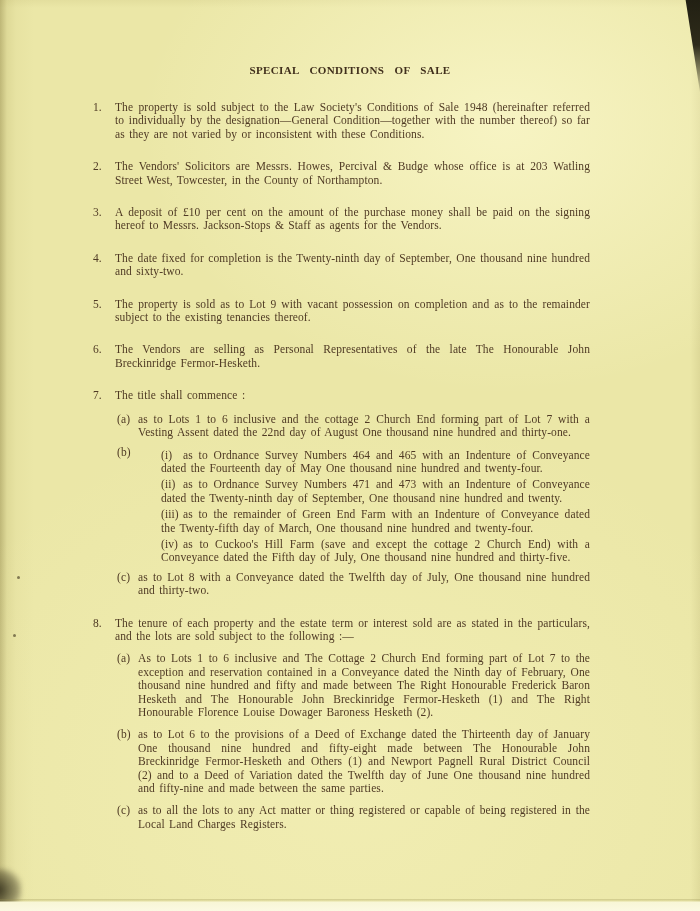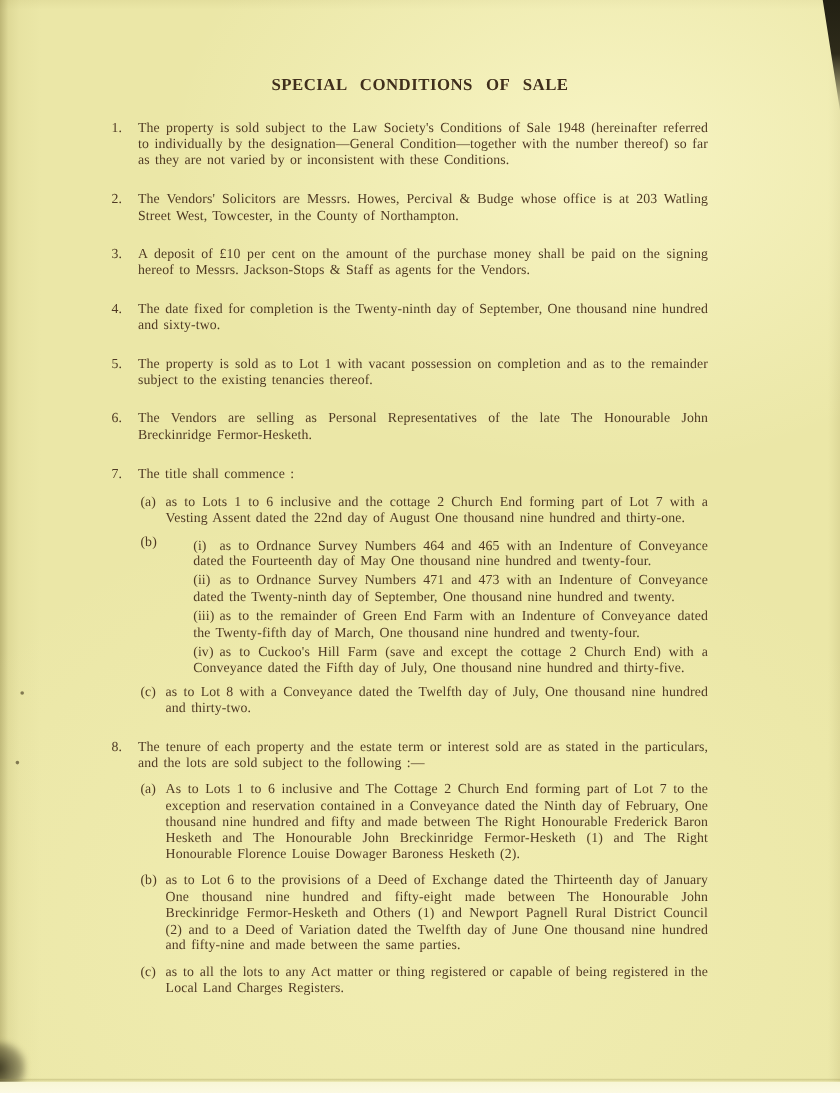--- a/index.html
+++ b/index.html
@@ -28,21 +28,21 @@
   .bottom-strip{
     position:absolute;left:0;bottom:0;width:700px;height:12px;
     background:linear-gradient(to bottom, rgba(150,142,80,.35) 0px, rgba(150,142,80,.1) 2px, #f8f6d6 3px, #fbf9e2 100%);
   }
   .speck{position:absolute;width:3px;height:3px;border-radius:50%;background:#5d5436;opacity:.75;}
   .speck.s1{left:17px;top:576px;}
   .speck.s2{left:13px;top:634px;}
 
   .title{
     margin:0;padding:64px 0 0 0;height:16px;
-    text-align:center;font-size:14px;font-weight:bold;color:#402f1c;
+    text-align:center;font-size:11px;font-weight:bold;color:#402f1c;
     letter-spacing:.4px;word-spacing:7px;
   }
   .conditions{
     position:absolute;left:93px;top:101px;width:497px;
     font-size:11.5px;line-height:13.4px;letter-spacing:.1px;word-spacing:1.4px;
   }
   .item{display:flex;margin-bottom:19px;}
   .item.tight{margin-bottom:16px;}
   .num{flex:0 0 22px;}
   .body{flex:1;min-width:0;}
@@ -81,21 +81,21 @@
       </div>
       <div class="item">
         <span class="num">4.</span>
         <div class="body">
           <p class="text">The date fixed for completion is the Twenty-ninth day of September, One thousand nine hundred and sixty-two.</p>
         </div>
       </div>
       <div class="item">
         <span class="num">5.</span>
         <div class="body">
-          <p class="text">The property is sold as to Lot 1 with vacant possession on completion and as to the remainder subject to the existing tenancies thereof.</p>
+          <p class="text">The property is sold as to Lot 9 with vacant possession on completion and as to the remainder subject to the existing tenancies thereof.</p>
         </div>
       </div>
       <div class="item">
         <span class="num">6.</span>
         <div class="body">
           <p class="text">The Vendors are selling as Personal Representatives of the late The Honourable John Breckinridge Fermor-Hesketh.</p>
         </div>
       </div>
       <div class="item">
         <span class="num">7.</span>

